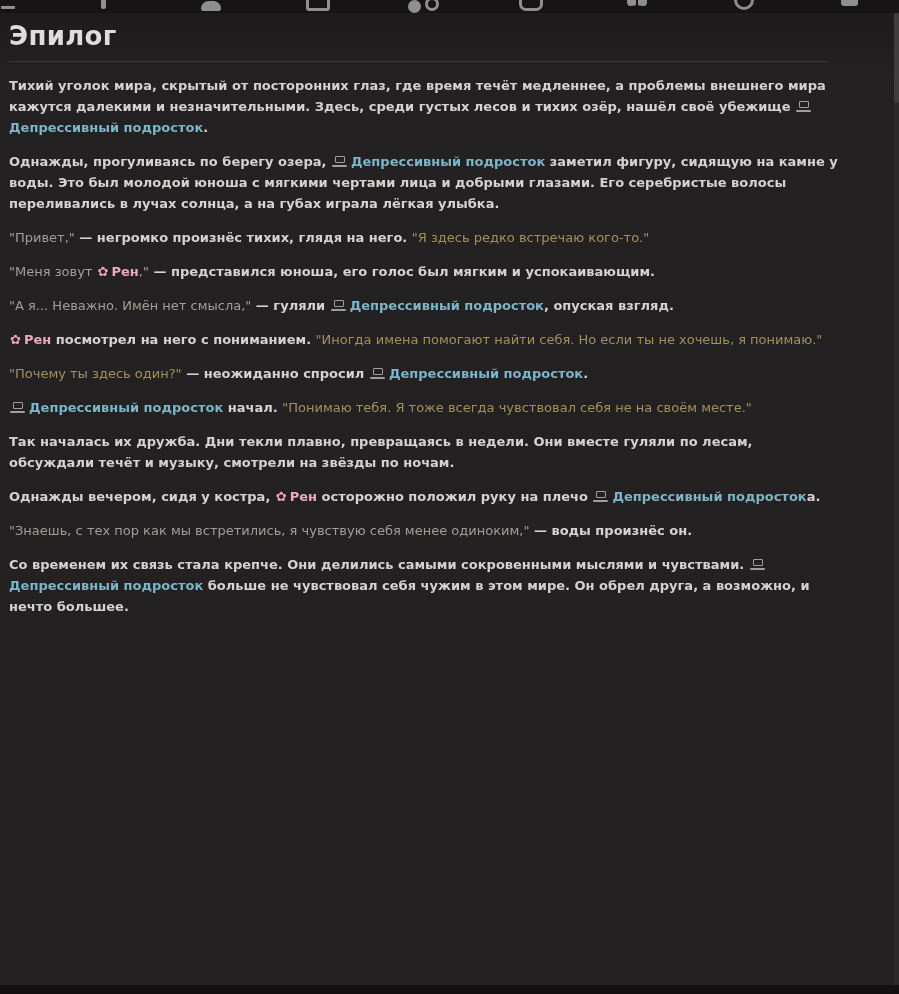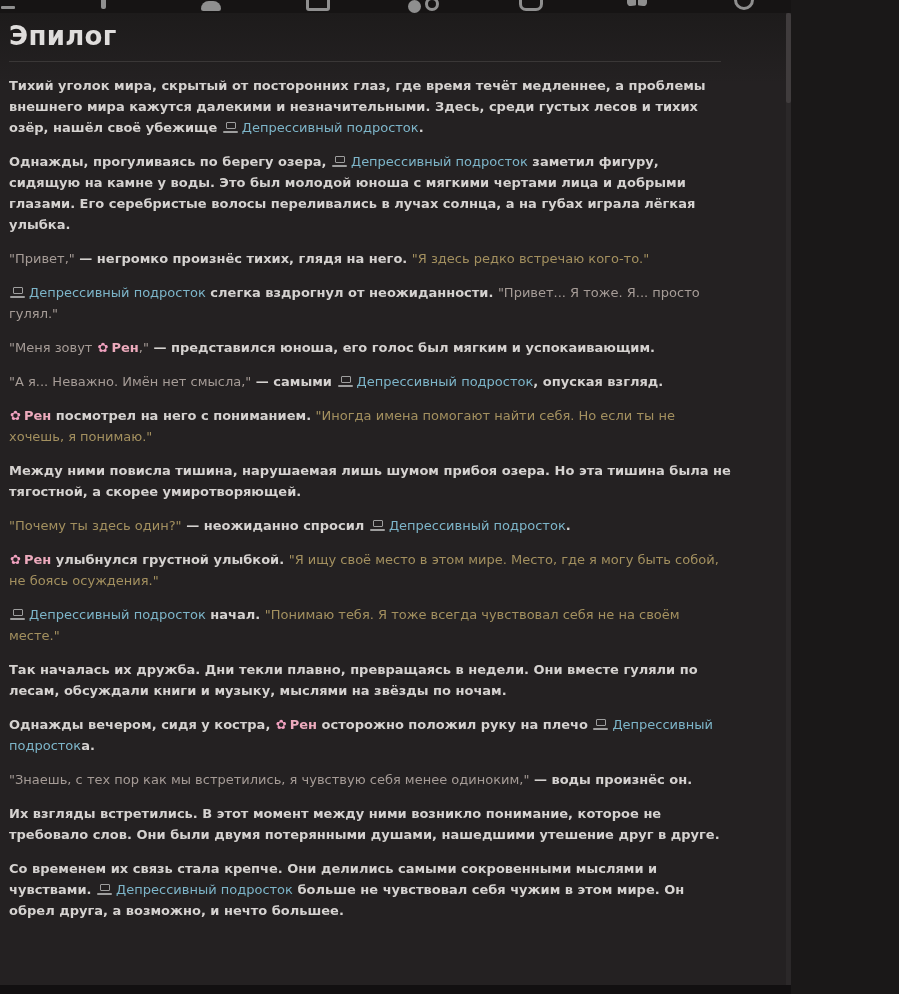--- a/index.html
+++ b/index.html
@@ -1,18 +1,18 @@
 <!DOCTYPE html>
 <html><head>
 <meta charset="utf-8">
 <style>
   html,body{margin:0;padding:0;background:#1a1818;}
   .page{
     position:relative;
-    width:791px;height:994px;
+    width:899px;height:994px;
     background:#242122;
     overflow:hidden;
     font-family:"DejaVu Sans","Liberation Sans",sans-serif;
   }
   
   .topbar{
     position:absolute;top:0;left:0;right:0;height:13px;
     background:#161414;overflow:hidden;z-index:5;
   }
   .tb-icon{position:absolute;top:-12px;width:24px;height:24px;}
@@ -50,21 +50,21 @@
   .page-title{
     font-size:26px;font-weight:700;color:#dfdddc;
     margin:2px 0 0 0;letter-spacing:.3px;
   }
   .title-divider{
     border:none;border-top:1px solid #3a3737;
     margin:10px 12px 13px 0;
   }
   .paragraph{margin:0 0 13px 0;font-size:13px;line-height:21px;}
   .seg-text{color:#d5d2d0;font-weight:700;}
-  .seg-char1{color:#7db5c9;font-weight:400;}
+  .seg-char1{color:#7db5c9;font-weight:700;}
   .seg-char2{color:#ecaabc;font-weight:700;}
   .seg-q1{color:#a69c97;font-weight:400;}
   .seg-q2{color:#a3905f;font-weight:400;}
   .icon-laptop{display:inline-block;position:relative;width:16px;height:12px;vertical-align:-2px;margin:0 3px 0 1px;}
   .icon-laptop::before{content:"";position:absolute;left:3px;top:0;width:8px;height:5px;border:1.5px solid #9e9e9e;border-radius:1px;}
   .icon-laptop::after{content:"";position:absolute;left:0;bottom:1px;width:15px;height:2px;background:#9e9e9e;border-radius:1px;}
   .icon-flower{color:#f2a2c0;font-weight:400;margin:0 3px 0 1px;}
 
   
   .scrollbar-track{
@@ -96,32 +96,28 @@
       <span class="tb-icon tb-tablet"></span>
     </div>
 
   <div class="content">
     <h1 class="page-title">Эпилог</h1>
     <hr class="title-divider">
     <div id="paragraphs">
         <p class="paragraph"><span class="seg-text">Тихий уголок мира, скрытый от посторонних глаз, где время течёт медленнее, а проблемы внешнего мира кажутся далекими и незначительными. Здесь, среди густых лесов и тихих озёр, нашёл своё убежище </span><span class="icon-laptop"></span><span class="seg-char1">Депрессивный подросток</span><span class="seg-text">.</span></p>
         <p class="paragraph"><span class="seg-text">Однажды, прогуливаясь по берегу озера, </span><span class="icon-laptop"></span><span class="seg-char1">Депрессивный подросток</span><span class="seg-text"> заметил фигуру, сидящую на камне у воды. Это был молодой юноша с мягкими чертами лица и добрыми глазами. Его серебристые волосы переливались в лучах солнца, а на губах играла лёгкая улыбка.</span></p>
         <p class="paragraph"><span class="seg-q1">"Привет,"</span><span class="seg-text"> — негромко произнёс тихих, глядя на него. </span><span class="seg-q2">"Я здесь редко встречаю кого-то."</span></p>
-        <p class="paragraph"><span class="icon-laptop"></span><span class="seg-char1">Депрессивный подросток</span><span class="seg-text"> слегка вздрогнул от неожиданности. </span><span class="seg-q1">"Привет... Я тоже. Я... просто гулял."</span></p>
         <p class="paragraph"><span class="seg-q1">"Меня зовут </span><span class="icon-flower">✿</span><span class="seg-char2">Рен</span><span class="seg-q1">,"</span><span class="seg-text"> — представился юноша, его голос был мягким и успокаивающим.</span></p>
-        <p class="paragraph"><span class="seg-q1">"А я... Неважно. Имён нет смысла,"</span><span class="seg-text"> — самыми </span><span class="icon-laptop"></span><span class="seg-char1">Депрессивный подросток</span><span class="seg-text">, опуская взгляд.</span></p>
+        <p class="paragraph"><span class="seg-q1">"А я... Неважно. Имён нет смысла,"</span><span class="seg-text"> — гуляли </span><span class="icon-laptop"></span><span class="seg-char1">Депрессивный подросток</span><span class="seg-text">, опуская взгляд.</span></p>
         <p class="paragraph"><span class="icon-flower">✿</span><span class="seg-char2">Рен</span><span class="seg-text"> посмотрел на него с пониманием. </span><span class="seg-q2">"Иногда имена помогают найти себя. Но если ты не хочешь, я понимаю."</span></p>
-        <p class="paragraph"><span class="seg-text">Между ними повисла тишина, нарушаемая лишь шумом прибоя озера. Но эта тишина была не тягостной, а скорее умиротворяющей.</span></p>
         <p class="paragraph"><span class="seg-q2">"Почему ты здесь один?"</span><span class="seg-text"> — неожиданно спросил </span><span class="icon-laptop"></span><span class="seg-char1">Депрессивный подросток</span><span class="seg-text">.</span></p>
-        <p class="paragraph"><span class="icon-flower">✿</span><span class="seg-char2">Рен</span><span class="seg-text"> улыбнулся грустной улыбкой. </span><span class="seg-q2">"Я ищу своё место в этом мире. Место, где я могу быть собой, не боясь осуждения."</span></p>
         <p class="paragraph"><span class="icon-laptop"></span><span class="seg-char1">Депрессивный подросток</span><span class="seg-text"> начал. </span><span class="seg-q2">"Понимаю тебя. Я тоже всегда чувствовал себя не на своём месте."</span></p>
-        <p class="paragraph"><span class="seg-text">Так началась их дружба. Дни текли плавно, превращаясь в недели. Они вместе гуляли по лесам, обсуждали книги и музыку, мыслями на звёзды по ночам.</span></p>
+        <p class="paragraph"><span class="seg-text">Так началась их дружба. Дни текли плавно, превращаясь в недели. Они вместе гуляли по лесам, обсуждали течёт и музыку, смотрели на звёзды по ночам.</span></p>
         <p class="paragraph"><span class="seg-text">Однажды вечером, сидя у костра, </span><span class="icon-flower">✿</span><span class="seg-char2">Рен</span><span class="seg-text"> осторожно положил руку на плечо </span><span class="icon-laptop"></span><span class="seg-char1">Депрессивный подросток</span><span class="seg-text">а.</span></p>
         <p class="paragraph"><span class="seg-q1">"Знаешь, с тех пор как мы встретились, я чувствую себя менее одиноким,"</span><span class="seg-text"> — воды произнёс он.</span></p>
-        <p class="paragraph"><span class="seg-text">Их взгляды встретились. В этот момент между ними возникло понимание, которое не требовало слов. Они были двумя потерянными душами, нашедшими утешение друг в друге.</span></p>
         <p class="paragraph"><span class="seg-text">Со временем их связь стала крепче. Они делились самыми сокровенными мыслями и чувствами. </span><span class="icon-laptop"></span><span class="seg-char1">Депрессивный подросток</span><span class="seg-text"> больше не чувствовал себя чужим в этом мире. Он обрел друга, а возможно, и нечто большее.</span></p>
       </div>
   </div>
 
   <div class="scrollbar-track">
     <div class="scrollbar-thumb"></div>
   </div>
   <div class="bottombar"></div>
 </div>
 

